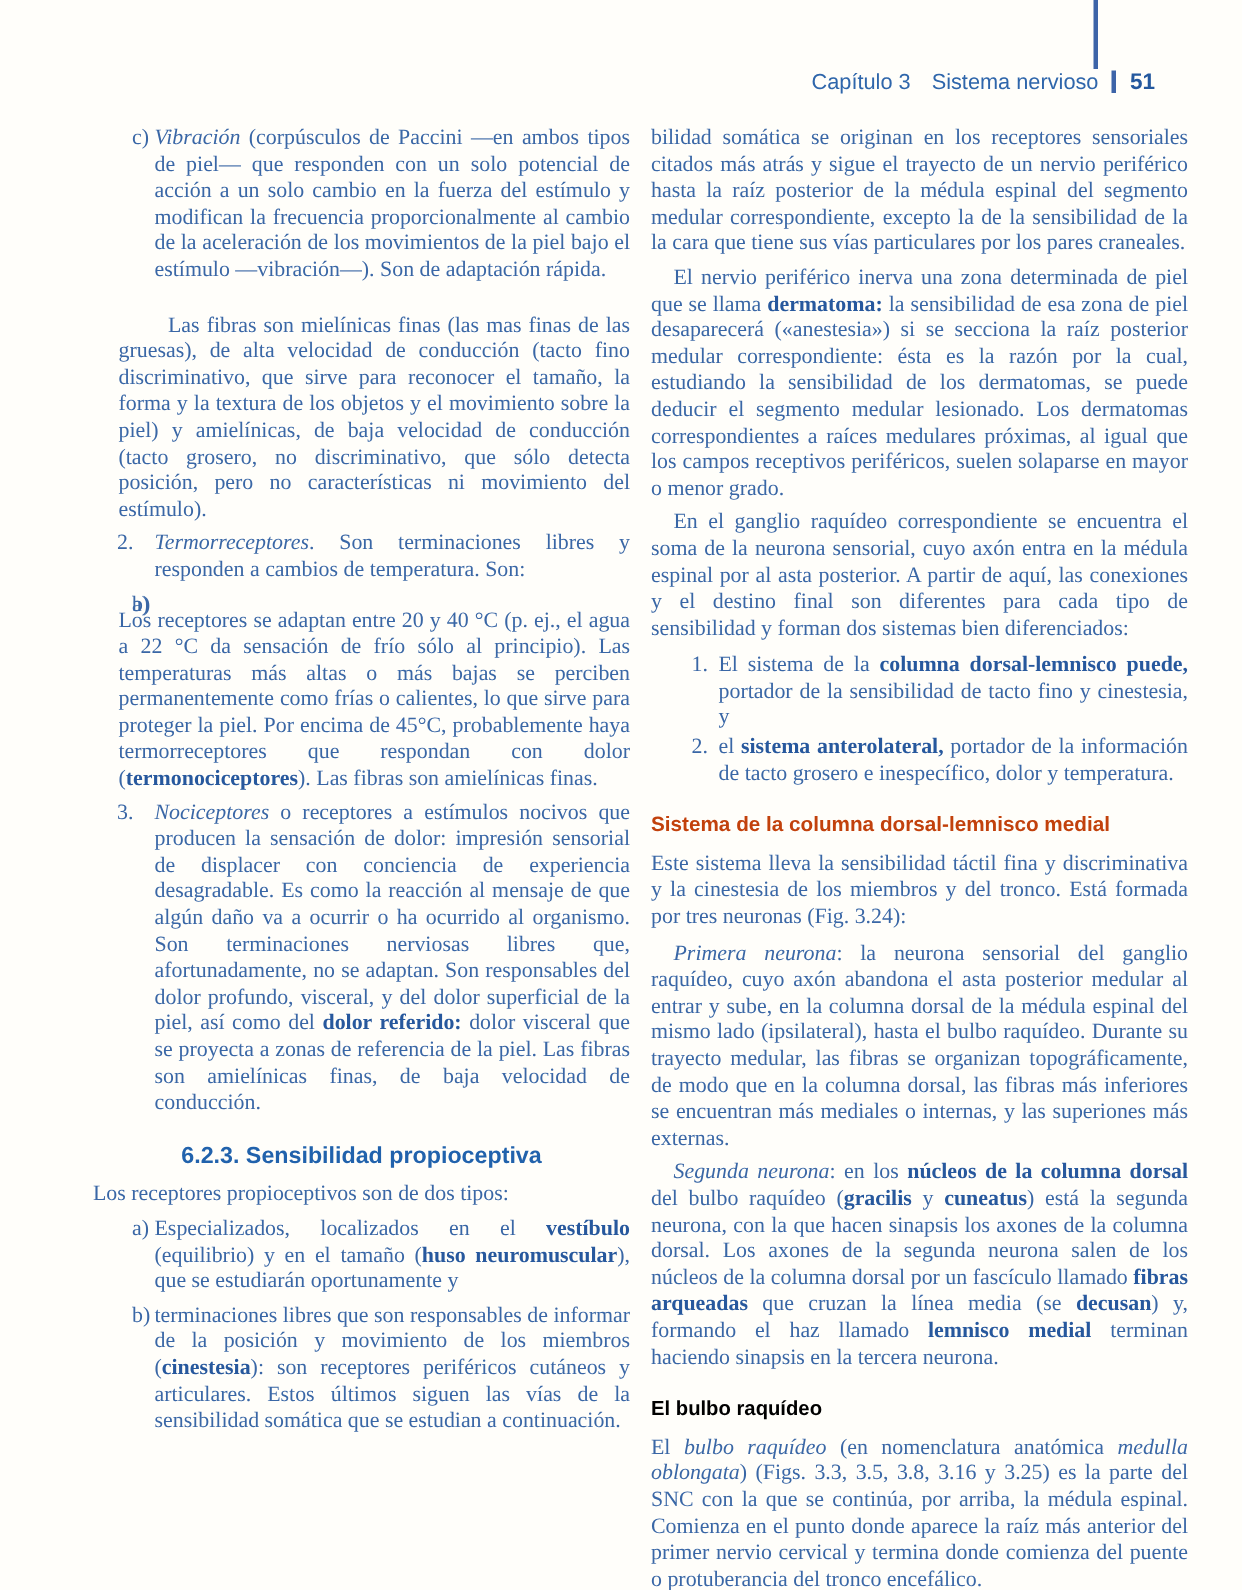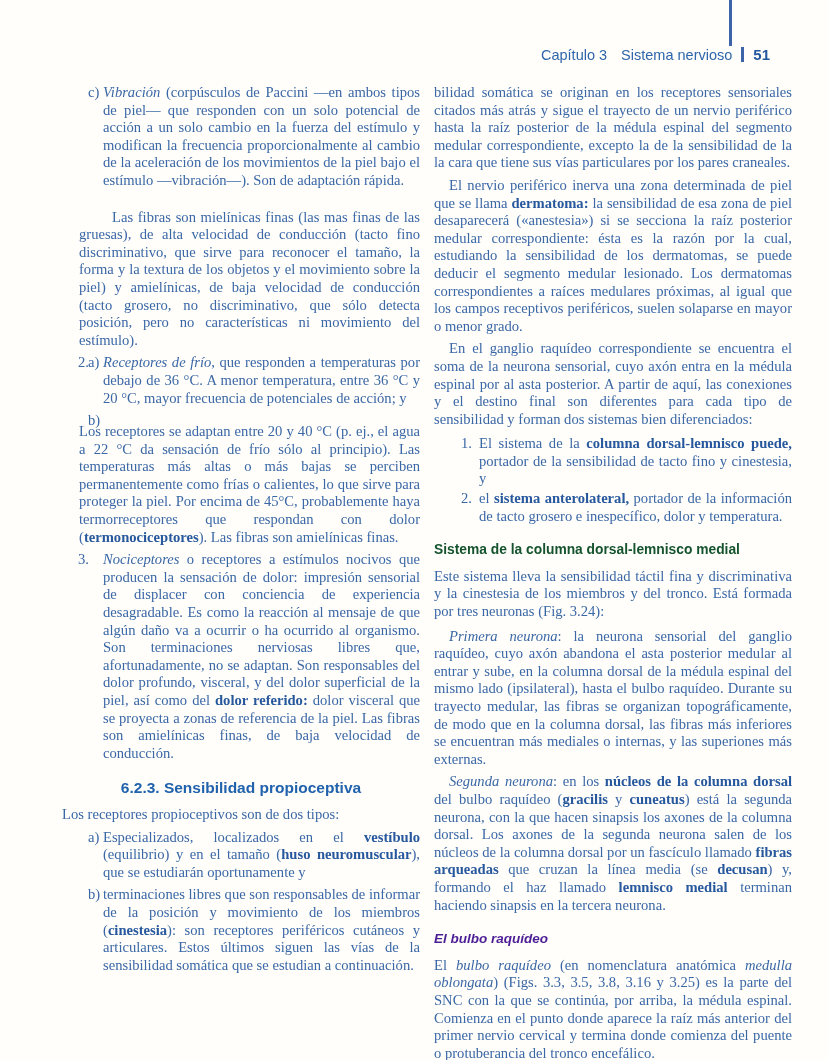--- a/index.html
+++ b/index.html
@@ -60,26 +60,26 @@
   .ind{text-indent:15px;}
 
   
   .h-num{
     font-family:"Liberation Sans","DejaVu Sans",sans-serif;
     font-weight:bold;font-size:15.5px;color:#2162ac;
     text-align:center;margin:17px 0 9px 0;
   }
   .h-sub{
     font-family:"Liberation Sans","DejaVu Sans",sans-serif;
-    font-weight:bold;font-size:13.8px;color:#14532d;
+    font-weight:bold;font-size:13.8px;color:#c2410c;
     text-align:left;margin:16px 0 9px 0;
   }
   .h-ital{
     font-family:"Liberation Sans","DejaVu Sans",sans-serif;
-    font-weight:bold;font-style:italic;font-size:13.5px;color:#4c1d95;
+    font-weight:bold;font-size:13.5px;color:#000000;
     text-align:left;margin:16px 0 9px 0;
   }
 
   
   .sg-i{font-style:italic;}
   .sg-b{font-weight:bold;color:#27589d;}
 </style>
 </head>
 <body>
 
@@ -100,25 +100,25 @@
 
       <div class="blk li alpha">
         <span class="lbl">c)</span><span><span class="sg-i">Vibración</span><span> (corpúsculos de Paccini —en ambos tipos de piel— que responden con un solo potencial de acción a un solo cambio en la fuerza del estímulo y modifican la frecuencia proporcionalmente al cambio de la aceleración de los movimientos de la piel bajo el estímulo —vibración—). Son de adaptación rápida.</span></span>
       </div>
 
       <div class="blk sub">
         <span><span>Las fibras son mielínicas finas (las mas finas de las gruesas), de alta velocidad de conducción (tacto fino discriminativo, que sirve para reconocer el tamaño, la forma y la textura de los objetos y el movimiento sobre la piel) y amielínicas, de baja velocidad de conducción (tacto grosero, no discriminativo, que sólo detecta posición, pero no características ni movimiento del estímulo).</span></span>
       </div>
 
       <div class="blk li">
-        <span class="lbl">2.</span>
+        <span class="lbl">2.</span><span><span class="sg-i">Termorreceptores</span><span>. Son terminaciones libres y responden a cambios de temperatura. Son:</span></span>
       </div>
 
       <div class="blk li alpha">
-        <span class="lbl">a)</span><span><span class="sg-i">Receptores de frío</span><span>, que responden a temperaturas por debajo de 36 °C. A menor temperatura, entre 36 °C y 20 °C, mayor frecuencia de potenciales de acción; y</span></span>
+        <span class="lbl">a)</span>
       </div>
 
       <div class="blk li alpha">
         <span class="lbl">b)</span>
       </div>
 
       <div class="blk cont">
         <span><span>Los receptores se adaptan entre 20 y 40 °C (p. ej., el agua a 22 °C da sensación de frío sólo al principio). Las temperaturas más altas o más bajas se perciben permanentemente como frías o calientes, lo que sirve para proteger la piel. Por encima de 45°C, probablemente haya termorreceptores que respondan con dolor (</span><span class="sg-b">termonociceptores</span><span>). Las fibras son amielínicas finas.</span></span>
       </div>
 

